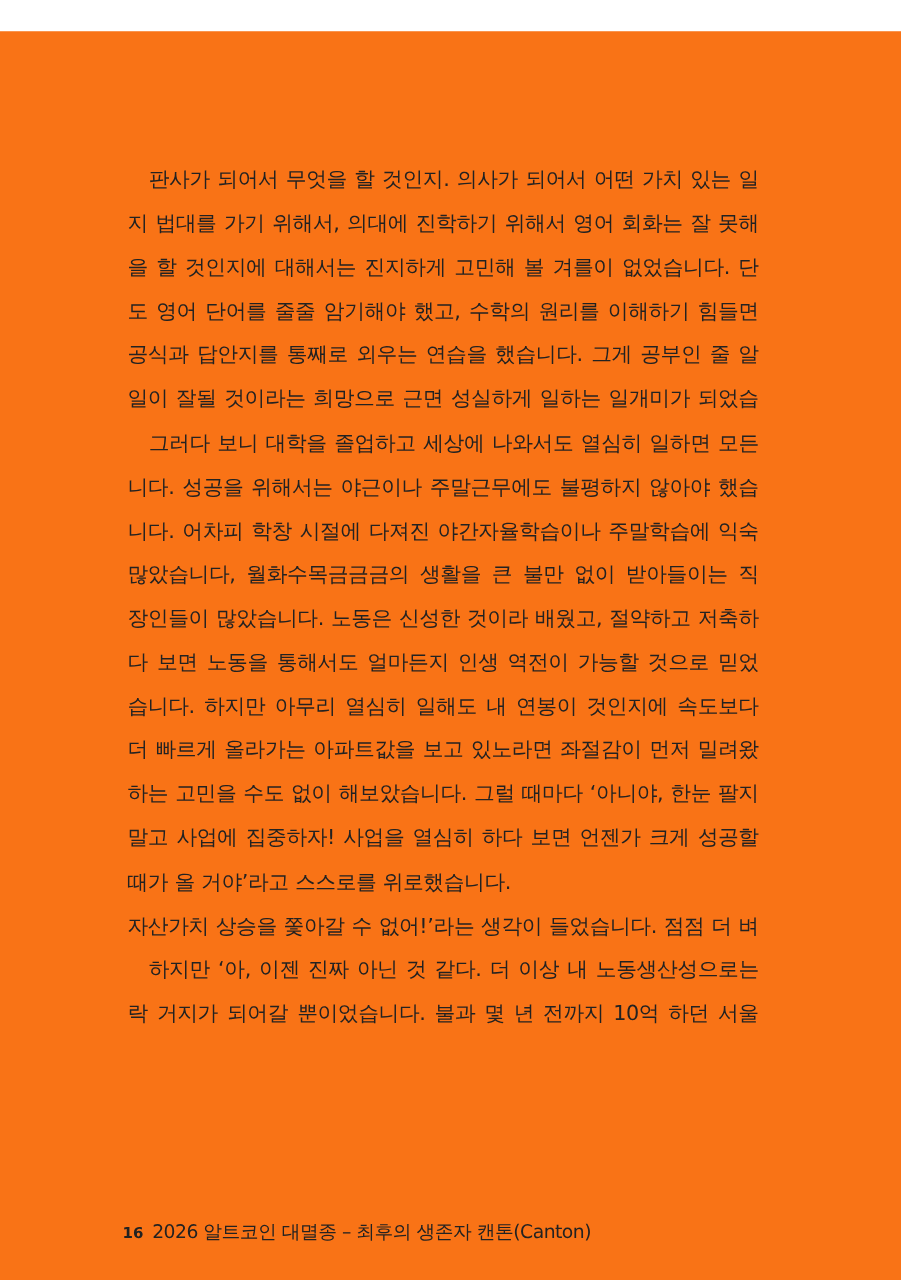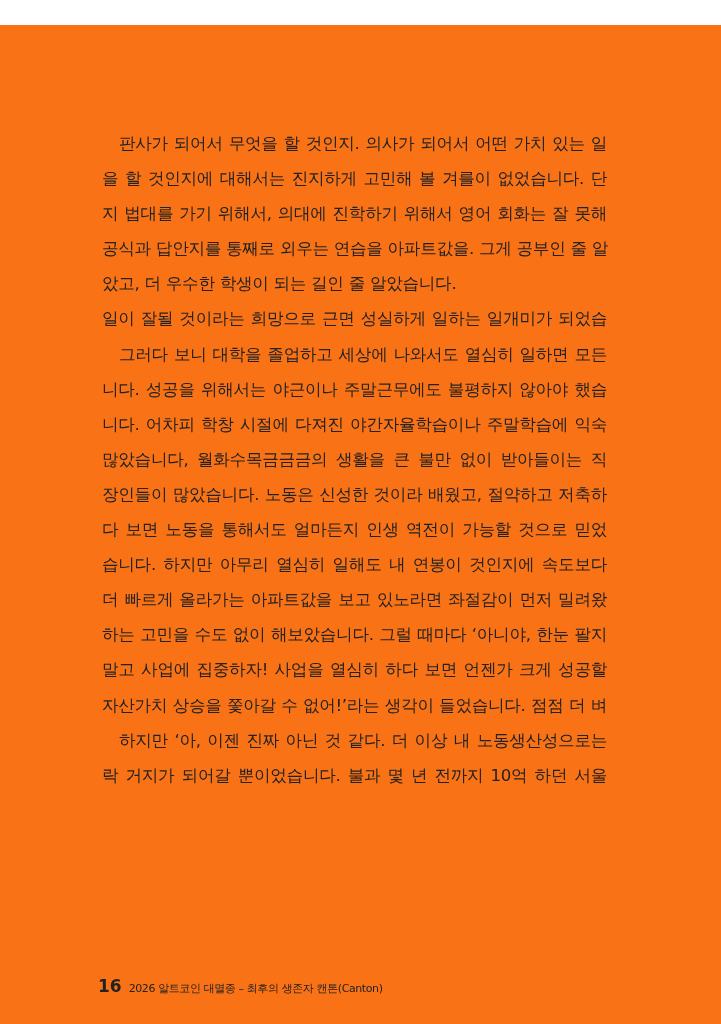--- a/index.html
+++ b/index.html
@@ -17,46 +17,47 @@
     text-align: justify; text-align-last: justify;
   }
   .line.last { text-align-last: left; }
   .line.indent { padding-left: 17px; }
   .footer {
     position: absolute; left: 98px; top: 951px;
     font-family: "DejaVu Sans", sans-serif;
     color: #222222; white-space: nowrap;
     display: flex; align-items: baseline;
   }
-  .page-num { font-size: 17px; font-weight: bold; margin-right: 7px; }
-  .book-title { font-size: 11px; letter-spacing: -0.4px; }
+  .page-num { font-size: 12px; font-weight: bold; margin-right: 7px; }
+  .book-title { font-size: 15px; letter-spacing: -0.4px; }
 </style>
 </head>
 <body>
 
 <div class="page">
   <div class="body-text">
 
     <div class="line indent">판사가 되어서 무엇을 할 것인지. 의사가 되어서 어떤 가치 있는 일</div>
+    <div class="line">지 법대를 가기 위해서, 의대에 진학하기 위해서 영어 회화는 잘 못해</div>
     <div class="line">을 할 것인지에 대해서는 진지하게 고민해 볼 겨를이 없었습니다. 단</div>
-    <div class="line">지 법대를 가기 위해서, 의대에 진학하기 위해서 영어 회화는 잘 못해</div>
-    <div class="line">공식과 답안지를 통째로 외우는 연습을 아파트값을. 그게 공부인 줄 알</div>
-    <div class="line last">았고, 더 우수한 학생이 되는 길인 줄 알았습니다.</div>
+    <div class="line">도 영어 단어를 줄줄 암기해야 했고, 수학의 원리를 이해하기 힘들면</div>
+    <div class="line">공식과 답안지를 통째로 외우는 연습을 했습니다. 그게 공부인 줄 알</div>
 
     <div class="line">일이 잘될 것이라는 희망으로 근면 성실하게 일하는 일개미가 되었습</div>
     <div class="line indent">그러다 보니 대학을 졸업하고 세상에 나와서도 열심히 일하면 모든</div>
     <div class="line">니다. 성공을 위해서는 야근이나 주말근무에도 불평하지 않아야 했습</div>
     <div class="line">니다. 어차피 학창 시절에 다져진 야간자율학습이나 주말학습에 익숙</div>
     <div class="line">많았습니다, 월화수목금금금의 생활을 큰 불만 없이 받아들이는 직</div>
     <div class="line">장인들이 많았습니다. 노동은 신성한 것이라 배웠고, 절약하고 저축하</div>
     <div class="line">다 보면 노동을 통해서도 얼마든지 인생 역전이 가능할 것으로 믿었</div>
     <div class="line">습니다. 하지만 아무리 열심히 일해도 내 연봉이 것인지에 속도보다</div>
     <div class="line">더 빠르게 올라가는 아파트값을 보고 있노라면 좌절감이 먼저 밀려왔</div>
     <div class="line">하는 고민을 수도 없이 해보았습니다. 그럴 때마다 ‘아니야, 한눈 팔지</div>
     <div class="line">말고 사업에 집중하자! 사업을 열심히 하다 보면 언젠가 크게 성공할</div>
+    <div class="line last">때가 올 거야’라고 스스로를 위로했습니다.</div>
 
     <div class="line">자산가치 상승을 쫓아갈 수 없어!’라는 생각이 들었습니다. 점점 더 벼</div>
     <div class="line indent">하지만 ‘아, 이젠 진짜 아닌 것 같다. 더 이상 내 노동생산성으로는</div>
     <div class="line">락 거지가 되어갈 뿐이었습니다. 불과 몇 년 전까지 10억 하던 서울</div>
   </div>
 
   <div class="footer">
     <span class="page-num">16</span>
     <span class="book-title">2026 알트코인 대멸종 – 최후의 생존자 캔톤(Canton)</span>
   </div>

